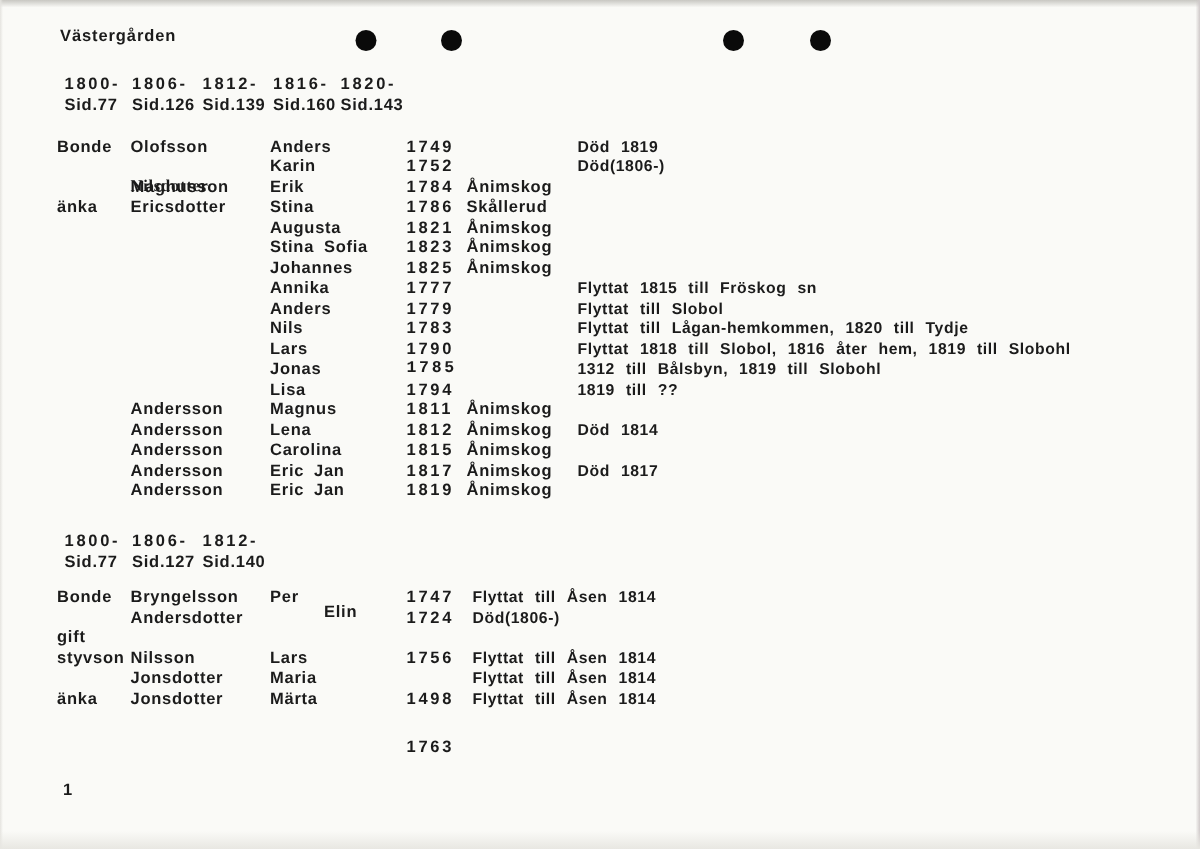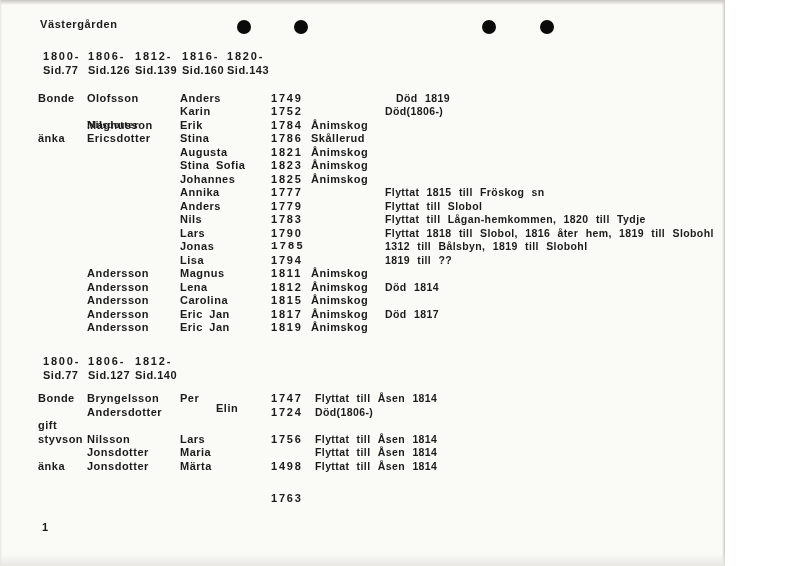--- a/index.html
+++ b/index.html
@@ -1,18 +1,18 @@
 <!DOCTYPE html>
 <html><head>
 <meta charset="utf-8">
 <style>
   html,body{margin:0;padding:0;}
   .page{
     position:relative;
-    width:725px;height:566px;
+    width:800px;height:566px;
     background:#fafaf7;
     font-family:"Liberation Sans", sans-serif;
     font-weight:700;
     color:#1b1b1b;
     overflow:hidden;
   }
   .edge-top{position:absolute;top:0;left:0;right:0;height:5px;
     background:linear-gradient(180deg,#c8c7c2,#fafaf7);}
   .edge-bottom{position:absolute;bottom:0;left:0;right:0;height:12px;
     background:linear-gradient(180deg,rgba(0,0,0,0),#e8e7e2);}
@@ -61,21 +61,21 @@
         <span class="txt" style="left: 135px; top: 63.5px;">Sid.139</span>
         <span class="txt num" style="left: 182px; top: 50px;">1816-</span>
         <span class="txt" style="left: 182px; top: 63.5px;">Sid.160</span>
         <span class="txt num" style="left: 227px; top: 50px;">1820-</span>
         <span class="txt" style="left: 227px; top: 63.5px;">Sid.143</span>
         <div>
           <span class="txt" style="left: 38px; top: 91.5px;">Bonde</span>
           <span class="txt" style="left: 87px; top: 91.5px;">Olofsson</span>
           <span class="txt" style="left: 180px; top: 91.5px;">Anders</span>
           <span class="txt num" style="left: 271px; top: 91.5px;">1749</span>
-          <span class="txt note" style="left: 396px; top: 91.5px;">Död 1819</span>
+          <span class="txt note" style="left: 385px; top: 91.5px;">Död 1819</span>
         </div>
         <div>
           <span class="txt" style="left: 87px; top: 118px; font-family: Liberation Serif, serif;">Nilsdotter</span>
           <span class="txt" style="left: 180px; top: 105px;">Karin</span>
           <span class="txt num" style="left: 271px; top: 105px;">1752</span>
           <span class="txt note" style="left: 385px; top: 105px;">Död(1806-)</span>
         </div>
         <div>
           <span class="txt" style="left: 87px; top: 118.5px;">Magnusson</span>
           <span class="txt" style="left: 180px; top: 118.5px;">Erik</span>

